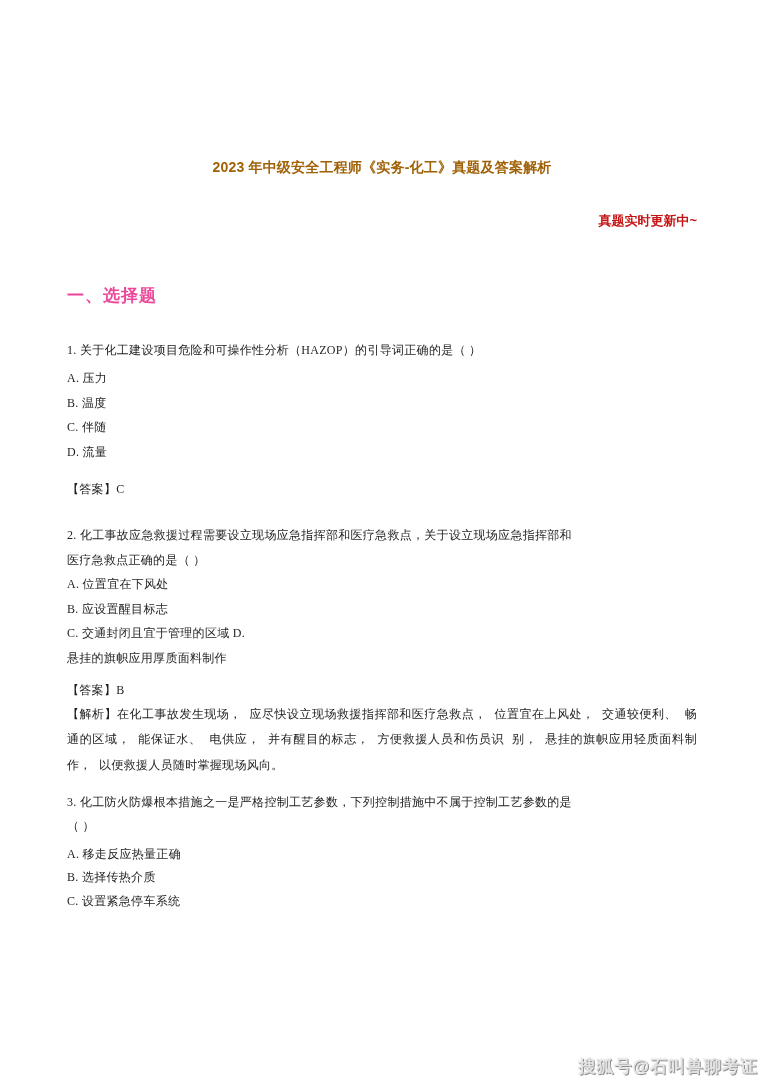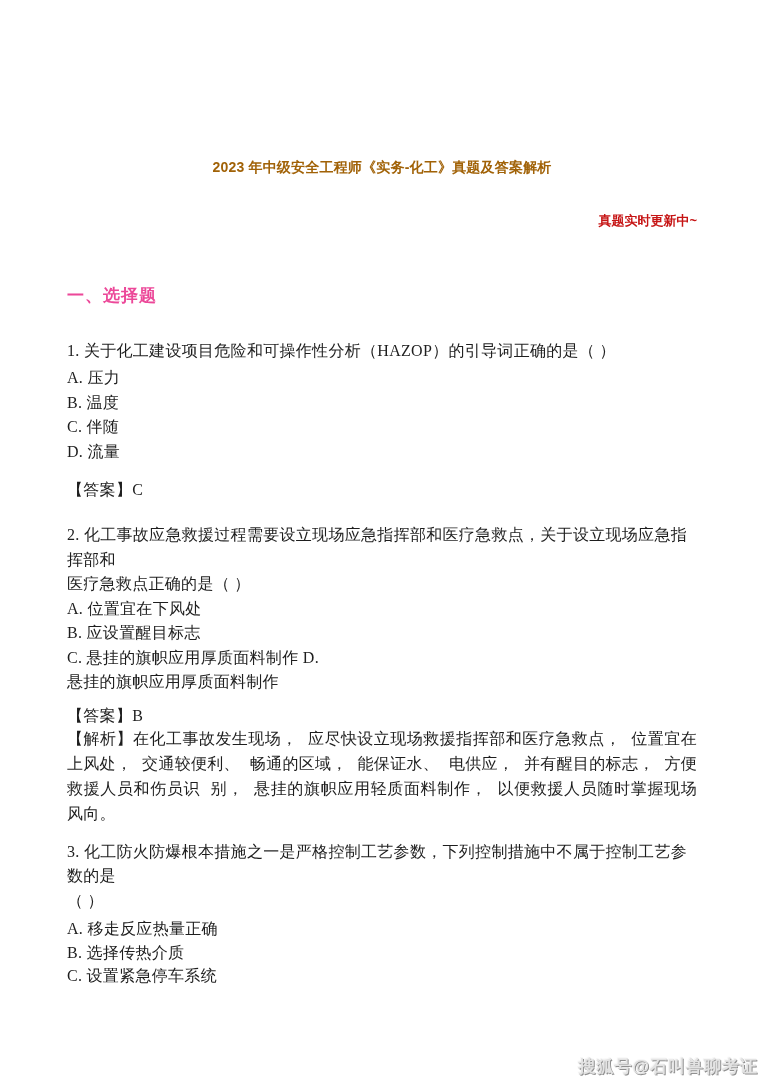--- a/index.html
+++ b/index.html
@@ -33,21 +33,21 @@
     line-height: 18px;
   }
   .section-heading {
     margin-top: 55px;
     font-weight: bold;
     font-size: 17px;
     line-height: 22px;
     color: #ec4899;
     letter-spacing: 1px;
   }
-  .question { font-size: 16px; letter-spacing: 0.3px; }
+  .question { font-size: 12px; letter-spacing: 0.3px; }
   .stem div { line-height: 25px; }
   .options {
     list-style: none;
     margin: 3px 0 0 0;
     padding: 0;
     line-height: 24.5px;
   }
   .qa { margin-top: 13px; }
   .answer { line-height: 25px; }
   .analysis { line-height: 25px; text-align: justify; }
@@ -101,21 +101,21 @@
     </section>
 
     <section class="question q2">
       <div class="stem">
         <div>2. 化工事故应急救援过程需要设立现场应急指挥部和医疗急救点，关于设立现场应急指挥部和</div>
         <div>医疗急救点正确的是（  ）</div>
       </div>
       <ul class="options">
         <li>A. 位置宜在下风处</li>
         <li>B. 应设置醒目标志</li>
-        <li>C. 悬挂的旗帜应用厚质面料制作 D.</li>
+        <li>C. 交通封闭且宜于管理的区域 D.</li>
         <li>悬挂的旗帜应用厚质面料制作</li>
       </ul>
       <div class="qa">
         <div class="answer"><span>【答案】</span><span>B</span></div>
         <div class="analysis"><span>【解析】</span><span>在化工事故发生现场， 应尽快设立现场救援指挥部和医疗急救点， 位置宜在上风处， 交通较便利、 畅通的区域， 能保证水、 电供应， 并有醒目的标志， 方便救援人员和伤员识 别， 悬挂的旗帜应用轻质面料制作， 以便救援人员随时掌握现场风向。</span></div>
       </div>
     </section>
 
     <section class="question q3">
       <div class="stem">

